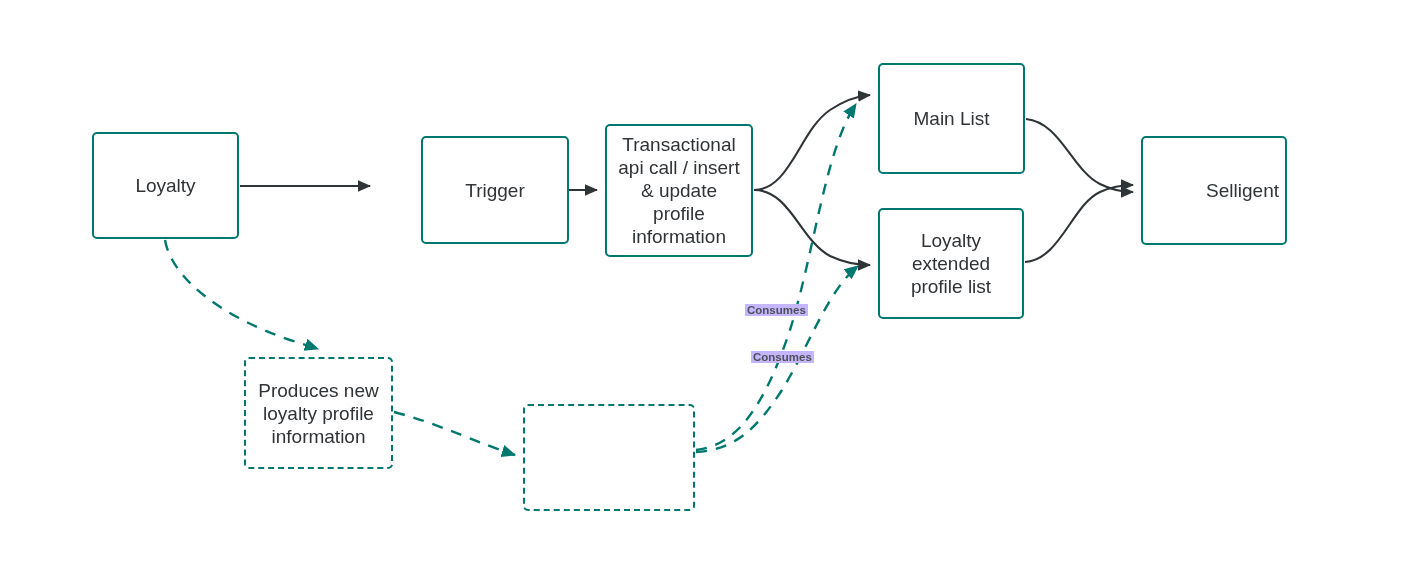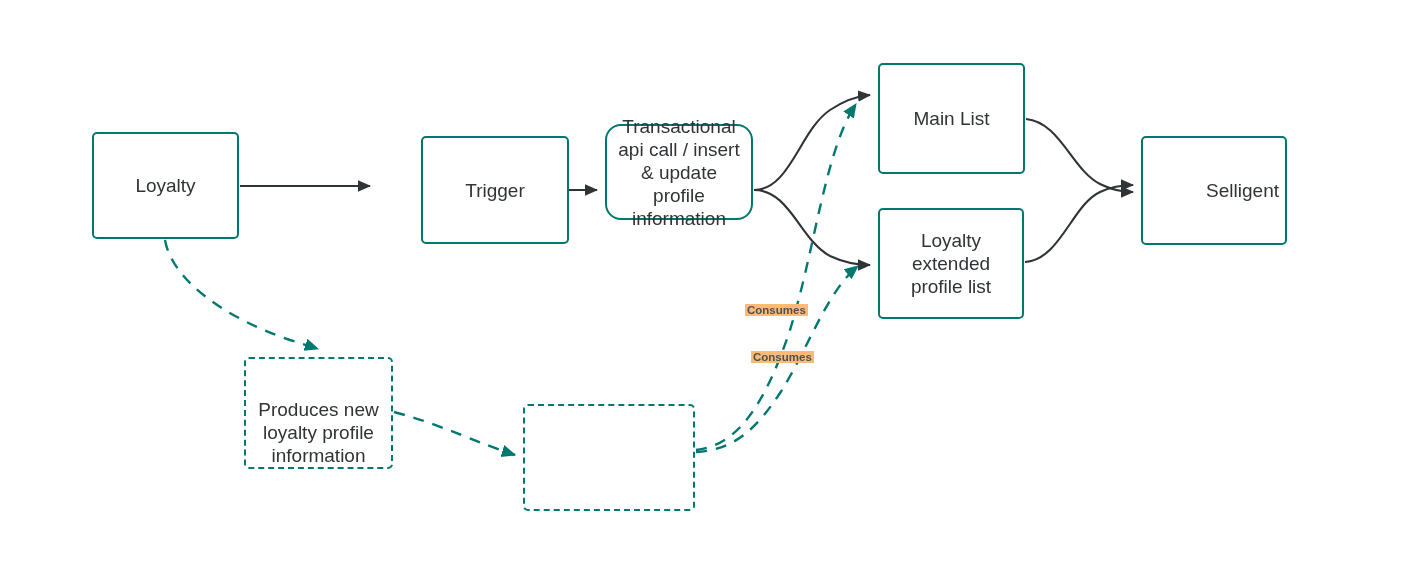--- a/index.html
+++ b/index.html
@@ -56,21 +56,21 @@
   .node.ghost-frame {
     background: transparent;
     z-index: 2;
   }
   .edge-label {
     position: absolute;
     font-family: "Liberation Sans", sans-serif;
     font-size: 11.5px;
     font-weight: bold;
     color: #4D5257;
-    background: #fdba74;
+    background: #c4b5fd;
     padding: 0 2px;
     white-space: nowrap;
     z-index: 4;
   }
 </style>
 </head>
 <body>
 
 <div id="canvas">
 
@@ -106,21 +106,21 @@
   </svg>
 
   <div class="node solid" style="left:92px; top:132px; width:147px; height:107px;">
     <span class="label">Loyalty</span>
   </div>
 
   <div class="node solid" style="left:379px; top:136px; width:148px; height:108px;margin-left:42px;">
     <span class="label">Trigger</span>
   </div>
 
-  <div class="node solid" style="left:605px; top:124px; width:148px; height:96px;border-radius:16px;">
+  <div class="node solid" style="left:605px; top:124px; width:148px; height:133px;">
     <span class="label">Transactional
 api call / insert
 &amp; update
 profile
 information</span>
   </div>
 
   <div class="node solid" style="left:878px; top:63px; width:147px; height:111px;">
     <span class="label">Main List</span>
   </div>
@@ -128,21 +128,21 @@
   <div class="node solid" style="left:878px; top:208px; width:146px; height:111px;">
     <span class="label">Loyalty
 extended
 profile list</span>
   </div>
 
   <div class="node solid" style="left:1141px; top:136px; width:146px; height:109px;justify-content:flex-end;">
     <span class="label">Selligent</span>
   </div>
 
-  <div class="node dashed" style="left:244px; top:357px; width:149px; height:112px;align-items:flex-end;">
+  <div class="node dashed" style="left:244px; top:357px; width:149px; height:112px;">
     <span class="label">Produces new
 loyalty profile
 information</span>
   </div>
 
   <div class="node dashed ghost-frame" style="left:523px; top:404px; width:172px; height:107px;"></div>
 
 
   <div class="edge-label" style="left:745px; top:304px;">Consumes</div>
 

